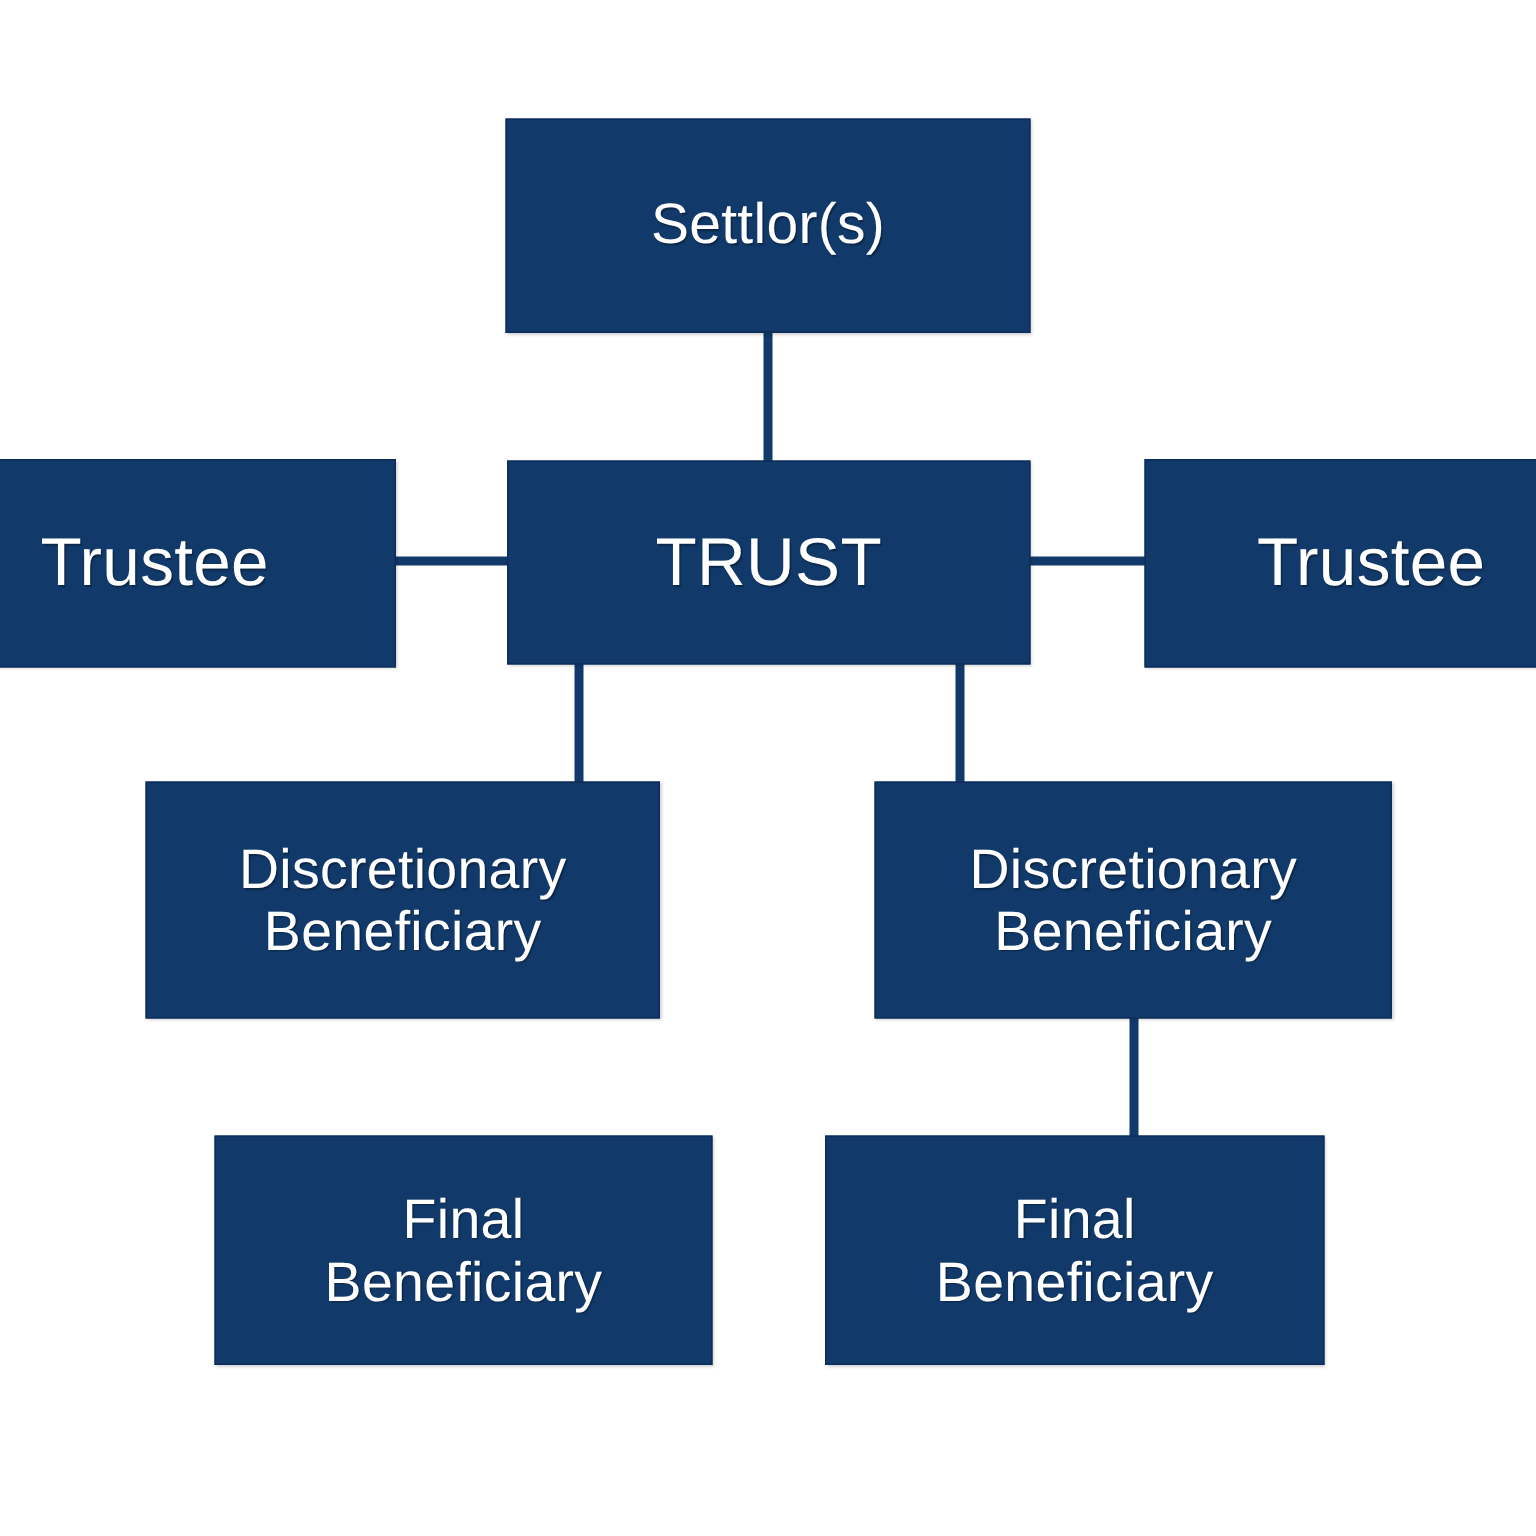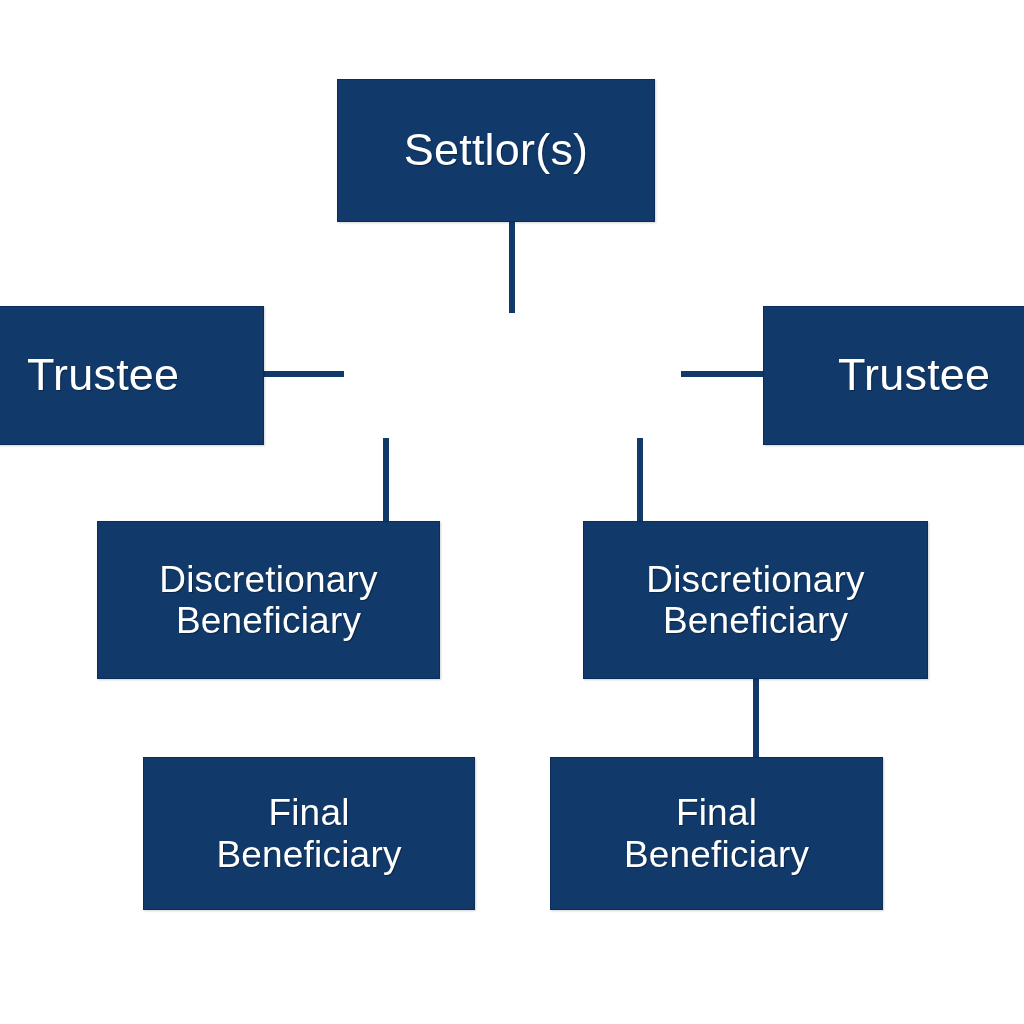--- a/index.html
+++ b/index.html
@@ -38,21 +38,21 @@
   }
   .node-label {
     display: block;
     width: 100%;
     padding: 0 6px;
     box-sizing: border-box;
     text-shadow: 1px 1px 1px rgba(0,0,0,0.35);
   }
 
   
-  #node-settlor            { left: 337px; top: 79px;  width: 318px; height: 143px; font-size: 45px; }
+  #node-settlor            { left: 337px; top: 79px;  width: 350px; height: 143px; font-size: 38px; }
   #node-trust              { left: 338px; top: 307px; width: 349px; height: 136px; font-size: 45px; }
   #node-trustee-left       { left: -10px; top: 306px; width: 274px; height: 139px; font-size: 45px;
                              justify-content: flex-start; }
   #node-trustee-left .node-label  { padding-left: 36px; text-align: left; }
   #node-trustee-right      { left: 763px; top: 306px; width: 274px; height: 139px; font-size: 45px;
                              justify-content: flex-start; }
   #node-trustee-right .node-label { padding-left: 74px; text-align: left; }
   #node-disc-left          { left: 97px;  top: 521px; width: 343px; height: 158px; font-size: 37px; }
   #node-disc-right         { left: 583px; top: 521px; width: 345px; height: 158px; font-size: 37px; }
   #node-final-left         { left: 143px; top: 757px; width: 332px; height: 153px; font-size: 37px; }
@@ -80,20 +80,23 @@
   <div class="connector" id="conn-trust-tleft"></div>
   <div class="connector" id="conn-trust-tright"></div>
   <div class="connector" id="conn-trust-discleft"></div>
   <div class="connector" id="conn-trust-discright"></div>
   <div class="connector" id="conn-disc-finalright"></div>
 
   <div class="node" id="node-settlor">
     <span class="node-label">Settlor(s)</span>
   </div>
 
+  <div class="node" id="node-trust">
+    <span class="node-label">TRUST</span>
+  </div>
 
   <div class="node" id="node-trustee-left">
     <span class="node-label">Trustee</span>
   </div>
 
   <div class="node" id="node-trustee-right">
     <span class="node-label">Trustee</span>
   </div>
 
   <div class="node" id="node-disc-left">

